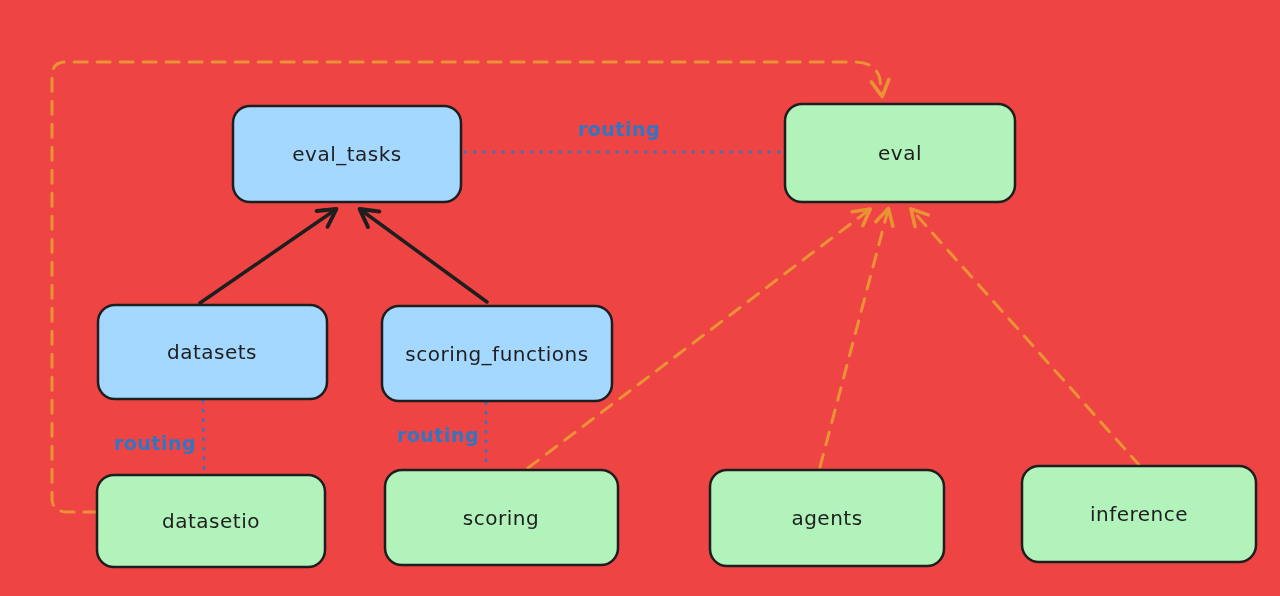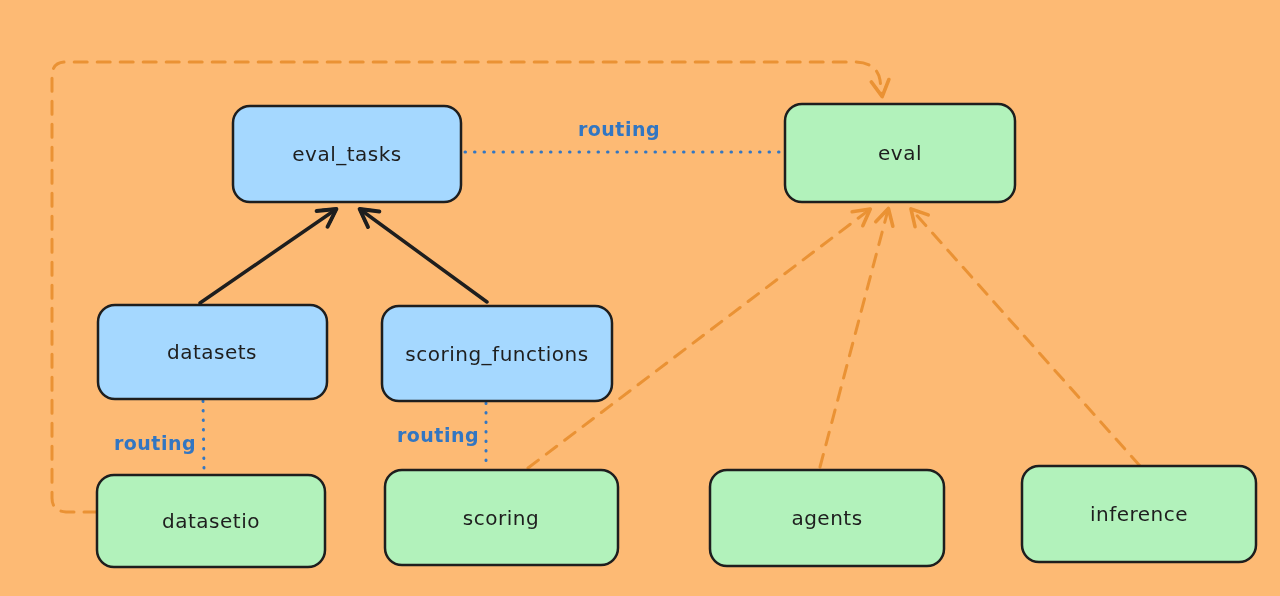--- a/index.html
+++ b/index.html
@@ -5,21 +5,21 @@
   html, body {
     margin: 0;
     padding: 0;
     background: #ffffff;
     font-family: "DejaVu Sans", "Liberation Sans", sans-serif;
   }
   #canvas {
     position: relative;
     width: 1280px;
     height: 596px;
-    background: #fdba74;
+    background: #ef4444;
     overflow: hidden;
   }
   svg { display: block; }
   .node-box {
     stroke: #1e1e1e;
     stroke-width: 2.5;
   }
   .node-label {
     fill: #1e1e1e;
     font-size: 20px;

